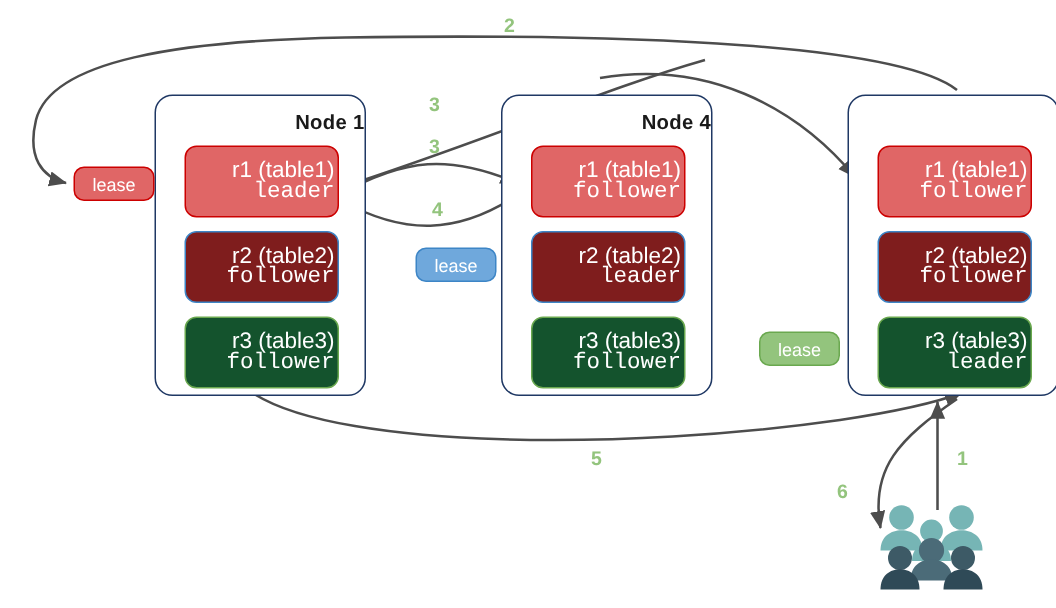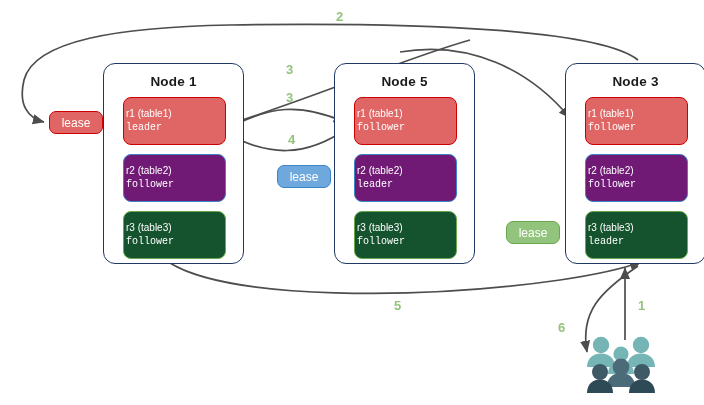--- a/index.html
+++ b/index.html
@@ -32,46 +32,46 @@
     background: #ffffff;
     border: 1.6px solid #1f3864;
     border-radius: 12px;
     z-index: 3;
   }
   .node-title {
     position: absolute;
     left: 0;
     right: 0;
     top: 10px;
-    text-align: center;
+    text-align: right;
     font-size: 13.5px;
     font-weight: bold;
     color: #1a1a1a;
     letter-spacing: 0.2px;
   }
 
   
   .rep {
     position: absolute;
     box-sizing: border-box;
     border-radius: 8px;
     color: #ffffff;
-    font-size: 10px;
+    font-size: 15px;
     line-height: 14px;
     text-align: center;
     display: flex;
     flex-direction: column;
-    align-items: flex-start;
+    align-items: flex-end;
     justify-content: center;
     padding: 2px;
   }
   .rep .l1 { display: block; }
   .rep .l2 { display: block; font-family: Liberation Mono, monospace; }
   .rep.red   { background: #e06666; border: 1.8px solid #cc0000; }
-  .rep.blue  { background: #701a75; border: 1.8px solid #3d85c6; }
+  .rep.blue  { background: #7f1d1d; border: 1.8px solid #3d85c6; }
   .rep.green { background: #14532d; border: 1.8px solid #6aa84f; }
 
   
   .lease {
     position: absolute;
     box-sizing: border-box;
     border-radius: 7px;
     color: #ffffff;
     font-size: 12px;
     display: flex;
@@ -140,40 +140,39 @@
       <span class="l2">follower</span>
     </div>
 
     <div class="rep green" style="left:19px; top:147px; width:103px; height:48px;">
       <span class="l1">r3 (table3)</span>
       <span class="l2">follower</span>
     </div>
   </div>
 
   <div class="node" style="left:334px; top:63px; width:141px; height:201px;">
-    <div class="node-title">Node 5</div>
+    <div class="node-title">Node 4</div>
 
     <div class="rep red" style="left:19px; top:33px; width:103px; height:48px;">
       <span class="l1">r1 (table1)</span>
       <span class="l2">follower</span>
     </div>
 
     <div class="rep blue" style="left:19px; top:90px; width:103px; height:48px;">
       <span class="l1">r2 (table2)</span>
       <span class="l2">leader</span>
     </div>
 
     <div class="rep green" style="left:19px; top:147px; width:103px; height:48px;">
       <span class="l1">r3 (table3)</span>
       <span class="l2">follower</span>
     </div>
   </div>
 
   <div class="node" style="left:565px; top:63px; width:141px; height:201px;">
-    <div class="node-title">Node 3</div>
 
     <div class="rep red" style="left:19px; top:33px; width:103px; height:48px;">
       <span class="l1">r1 (table1)</span>
       <span class="l2">follower</span>
     </div>
 
     <div class="rep blue" style="left:19px; top:90px; width:103px; height:48px;">
       <span class="l1">r2 (table2)</span>
       <span class="l2">follower</span>
     </div>

